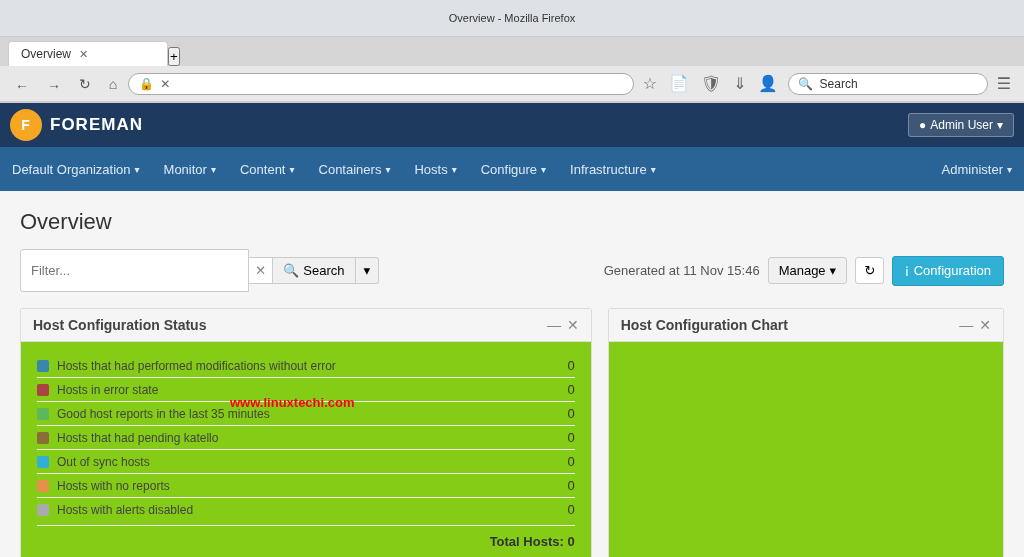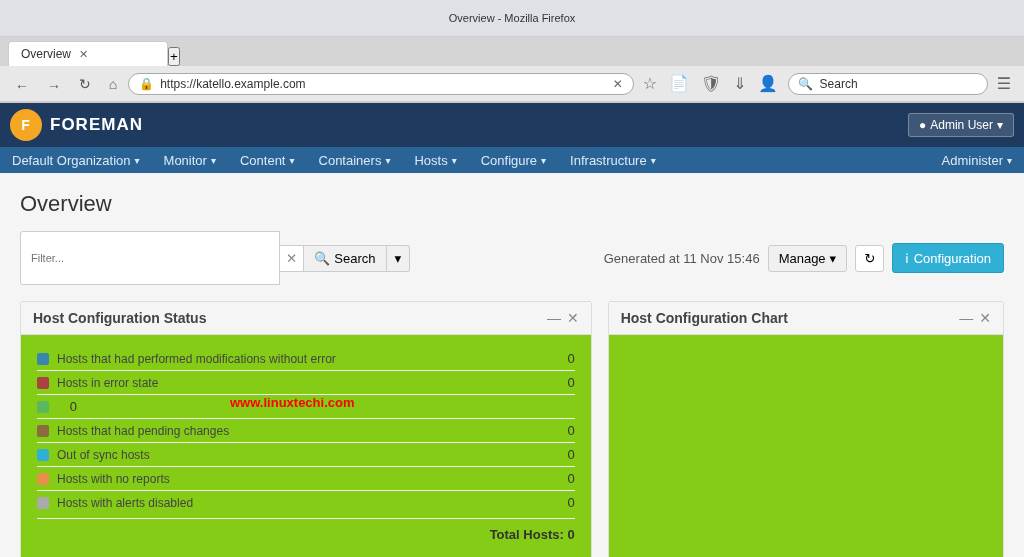--- a/index.html
+++ b/index.html
@@ -21,33 +21,33 @@
     .nav-icon { background: none; border: none; cursor: pointer; font-size: 16px; color: #666; padding: 3px 5px; }
 
     
     .foreman-header { background: #1e3a5f; display: flex; align-items: center; padding: 0 10px; height: 44px; }
     .foreman-logo { display: flex; align-items: center; gap: 8px; color: #fff; font-size: 17px; font-weight: bold; text-transform: uppercase; letter-spacing: 1px; }
     .logo-circle { width: 32px; height: 32px; background: #f5a623; border-radius: 50%; display: flex; align-items: center; justify-content: center; color: #fff; font-size: 14px; font-weight: bold; }
     .header-right { margin-left: auto; display: flex; align-items: center; gap: 6px; color: #ccc; font-size: 13px; }
     .header-right .admin-btn { background: rgba(255,255,255,0.15); border: 1px solid rgba(255,255,255,0.3); color: #fff; padding: 4px 10px; border-radius: 3px; cursor: pointer; font-size: 12px; display: flex; align-items: center; gap: 4px; }
 
     
-    .nav-menu { background: #2a6496; display: flex; align-items: flex-end; padding: 0; height: 26px; }
+    .nav-menu { background: #2a6496; display: flex; align-items: flex-end; padding: 0; height: 44px; }
     .nav-item { color: #dce9f5; padding: 0 12px; height: 100%; display: flex; align-items: center; cursor: pointer; font-size: 13px; gap: 4px; white-space: nowrap; }
     .nav-item.with-dropdown::after { content: '▾'; font-size: 10px; }
     .nav-right { margin-left: auto; }
 
     
     .content-area { padding: 18px 20px; }
     .page-title { font-size: 22px; color: #333; margin-bottom: 14px; font-weight: normal; }
 
     
     .toolbar { display: flex; align-items: center; justify-content: space-between; margin-bottom: 16px; }
     .filter-group { display: flex; align-items: center; gap: 0; }
-    .filter-input { border: 1px solid #ccc; padding: 20px 10px; width: 260px; font-size: 11px; border-radius: 3px 0 0 3px; outline: none; }
+    .filter-input { border: 1px solid #ccc; padding: 13px 10px; width: 229px; font-size: 13px; border-radius: 3px 0 0 3px; outline: none; }
     .filter-clear { background: #fff; border: 1px solid #ccc; border-left: none; padding: 5px 6px; cursor: pointer; color: #888; }
     .search-btn { background: #f0f0f0; border: 1px solid #ccc; border-left: none; padding: 5px 10px; cursor: pointer; font-size: 13px; display: flex; align-items: center; gap: 4px; }
     .dropdown-arrow-btn { background: #f0f0f0; border: 1px solid #ccc; border-left: none; border-radius: 0 3px 3px 0; padding: 5px 8px; cursor: pointer; }
     .toolbar-right { display: flex; align-items: center; gap: 8px; font-size: 13px; color: #555; }
     .manage-btn { background: #f0f0f0; border: 1px solid #ccc; padding: 5px 10px; border-radius: 3px; cursor: pointer; display: flex; align-items: center; gap: 4px; font-size: 13px; }
     .refresh-btn { background: #fff; border: 1px solid #ccc; padding: 5px 8px; border-radius: 3px; cursor: pointer; }
     .doc-btn { background: #31b0d5; border: 1px solid #269abc; color: #fff; padding: 5px 12px; border-radius: 3px; cursor: pointer; font-size: 13px; display: flex; align-items: center; gap: 5px; }
 
     
     .panels-row { display: flex; gap: 16px; margin-bottom: 16px; }
@@ -87,21 +87,20 @@
     </div>
     <button class="tab-new">+</button>
   </div>
   <div class="browser-nav">
     <button class="nav-btn">←</button>
     <button class="nav-btn">→</button>
     <button class="nav-btn">↻</button>
     <button class="nav-btn">⌂</button>
     <div class="address-bar">
       <span>🔒</span>
-      <span class="url">https://katello.example.com</span>
       <span class="reload">✕</span>
     </div>
     <div class="nav-icons">
       <button class="nav-icon">☆</button>
       <button class="nav-icon">📄</button>
       <button class="nav-icon">🛡</button>
       <button class="nav-icon">⇓</button>
       <button class="nav-icon">👤</button>
     </div>
     <div class="search-bar-browser">
@@ -203,25 +202,26 @@
         <span class="status-label">Hosts that had performed modifications without error</span>
         <span class="status-count">0</span>
       </div>
               <div class="status-row">
         <div class="status-color" style="background:#a94442"></div>
         <span class="status-label">Hosts in error state</span>
         <span class="status-count">0</span>
       </div>
               <div class="status-row">
         <div class="status-color" style="background:#5cb85c"></div>
+        <span class="status-label">Good host reports in the last 35 minutes</span>
         <span class="status-count">0</span>
       </div>
               <div class="status-row">
         <div class="status-color" style="background:#8a6d3b"></div>
-        <span class="status-label">Hosts that had pending changes</span>
+        <span class="status-label">Hosts that had pending katello</span>
         <span class="status-count">0</span>
       </div>
               <div class="status-row">
         <div class="status-color" style="background:#31b0d5"></div>
         <span class="status-label">Out of sync hosts</span>
         <span class="status-count">0</span>
       </div>
               <div class="status-row">
         <div class="status-color" style="background:#e6914a"></div>
         <span class="status-label">Hosts with no reports</span>

